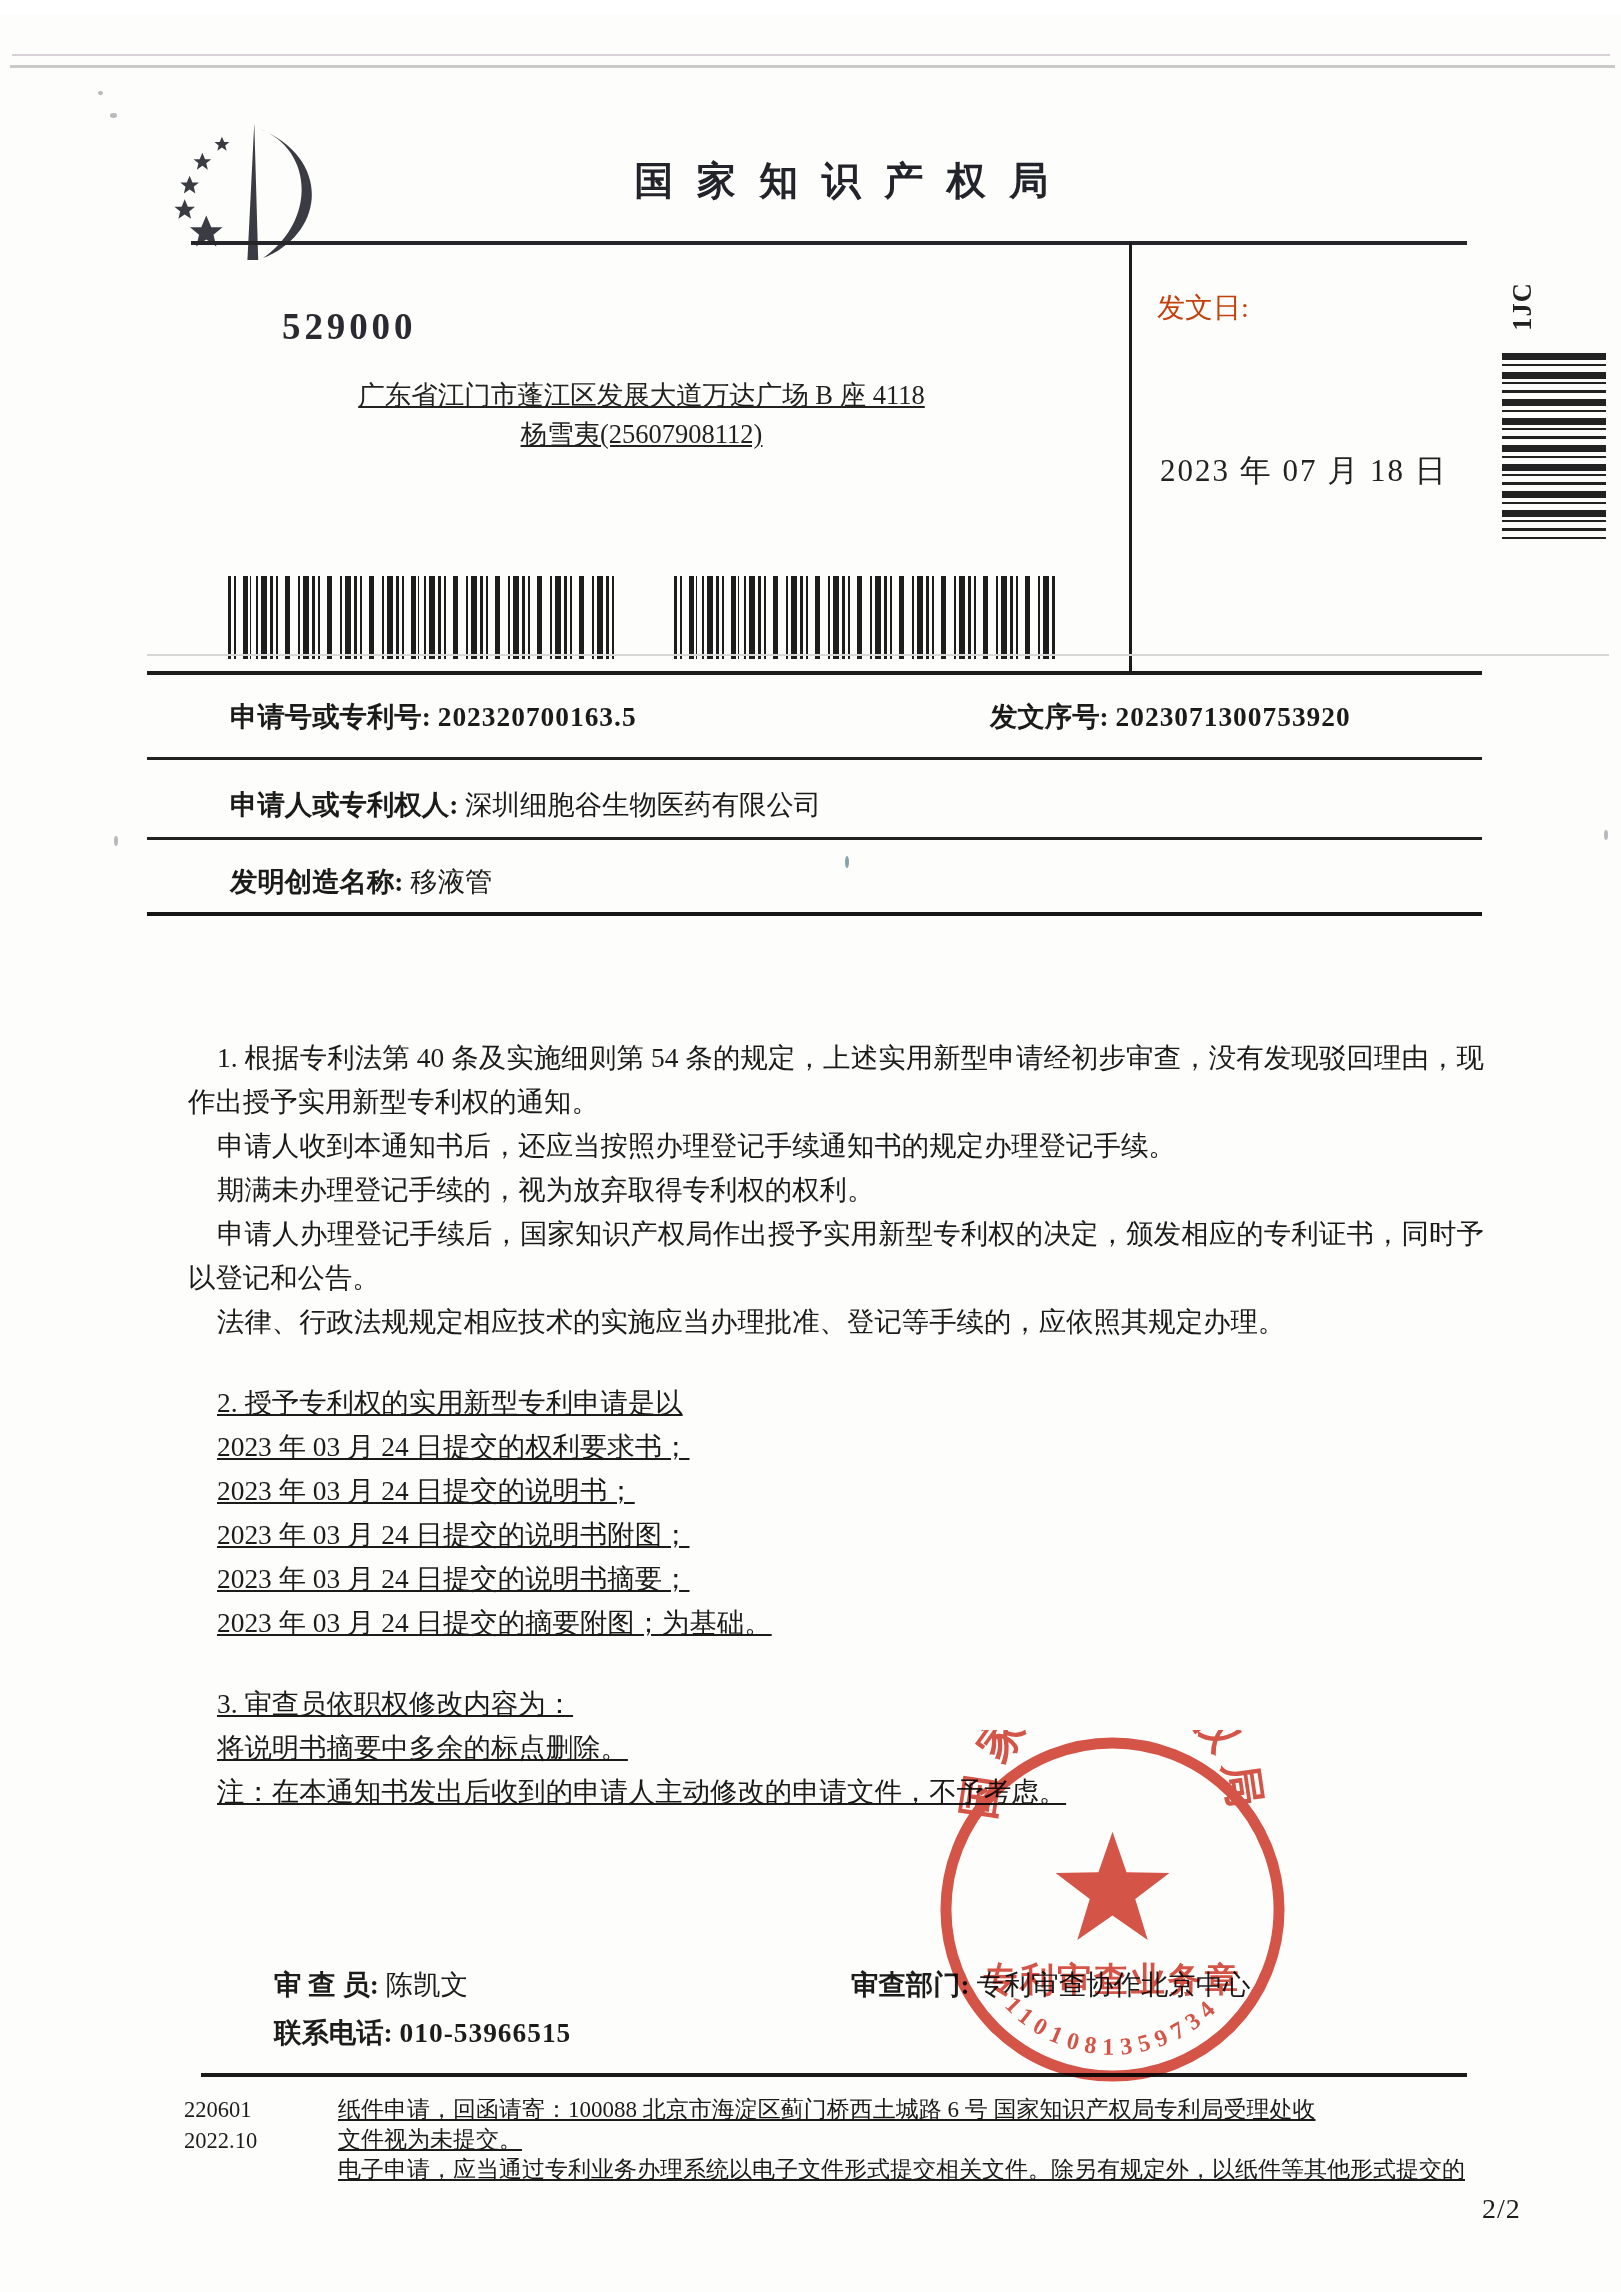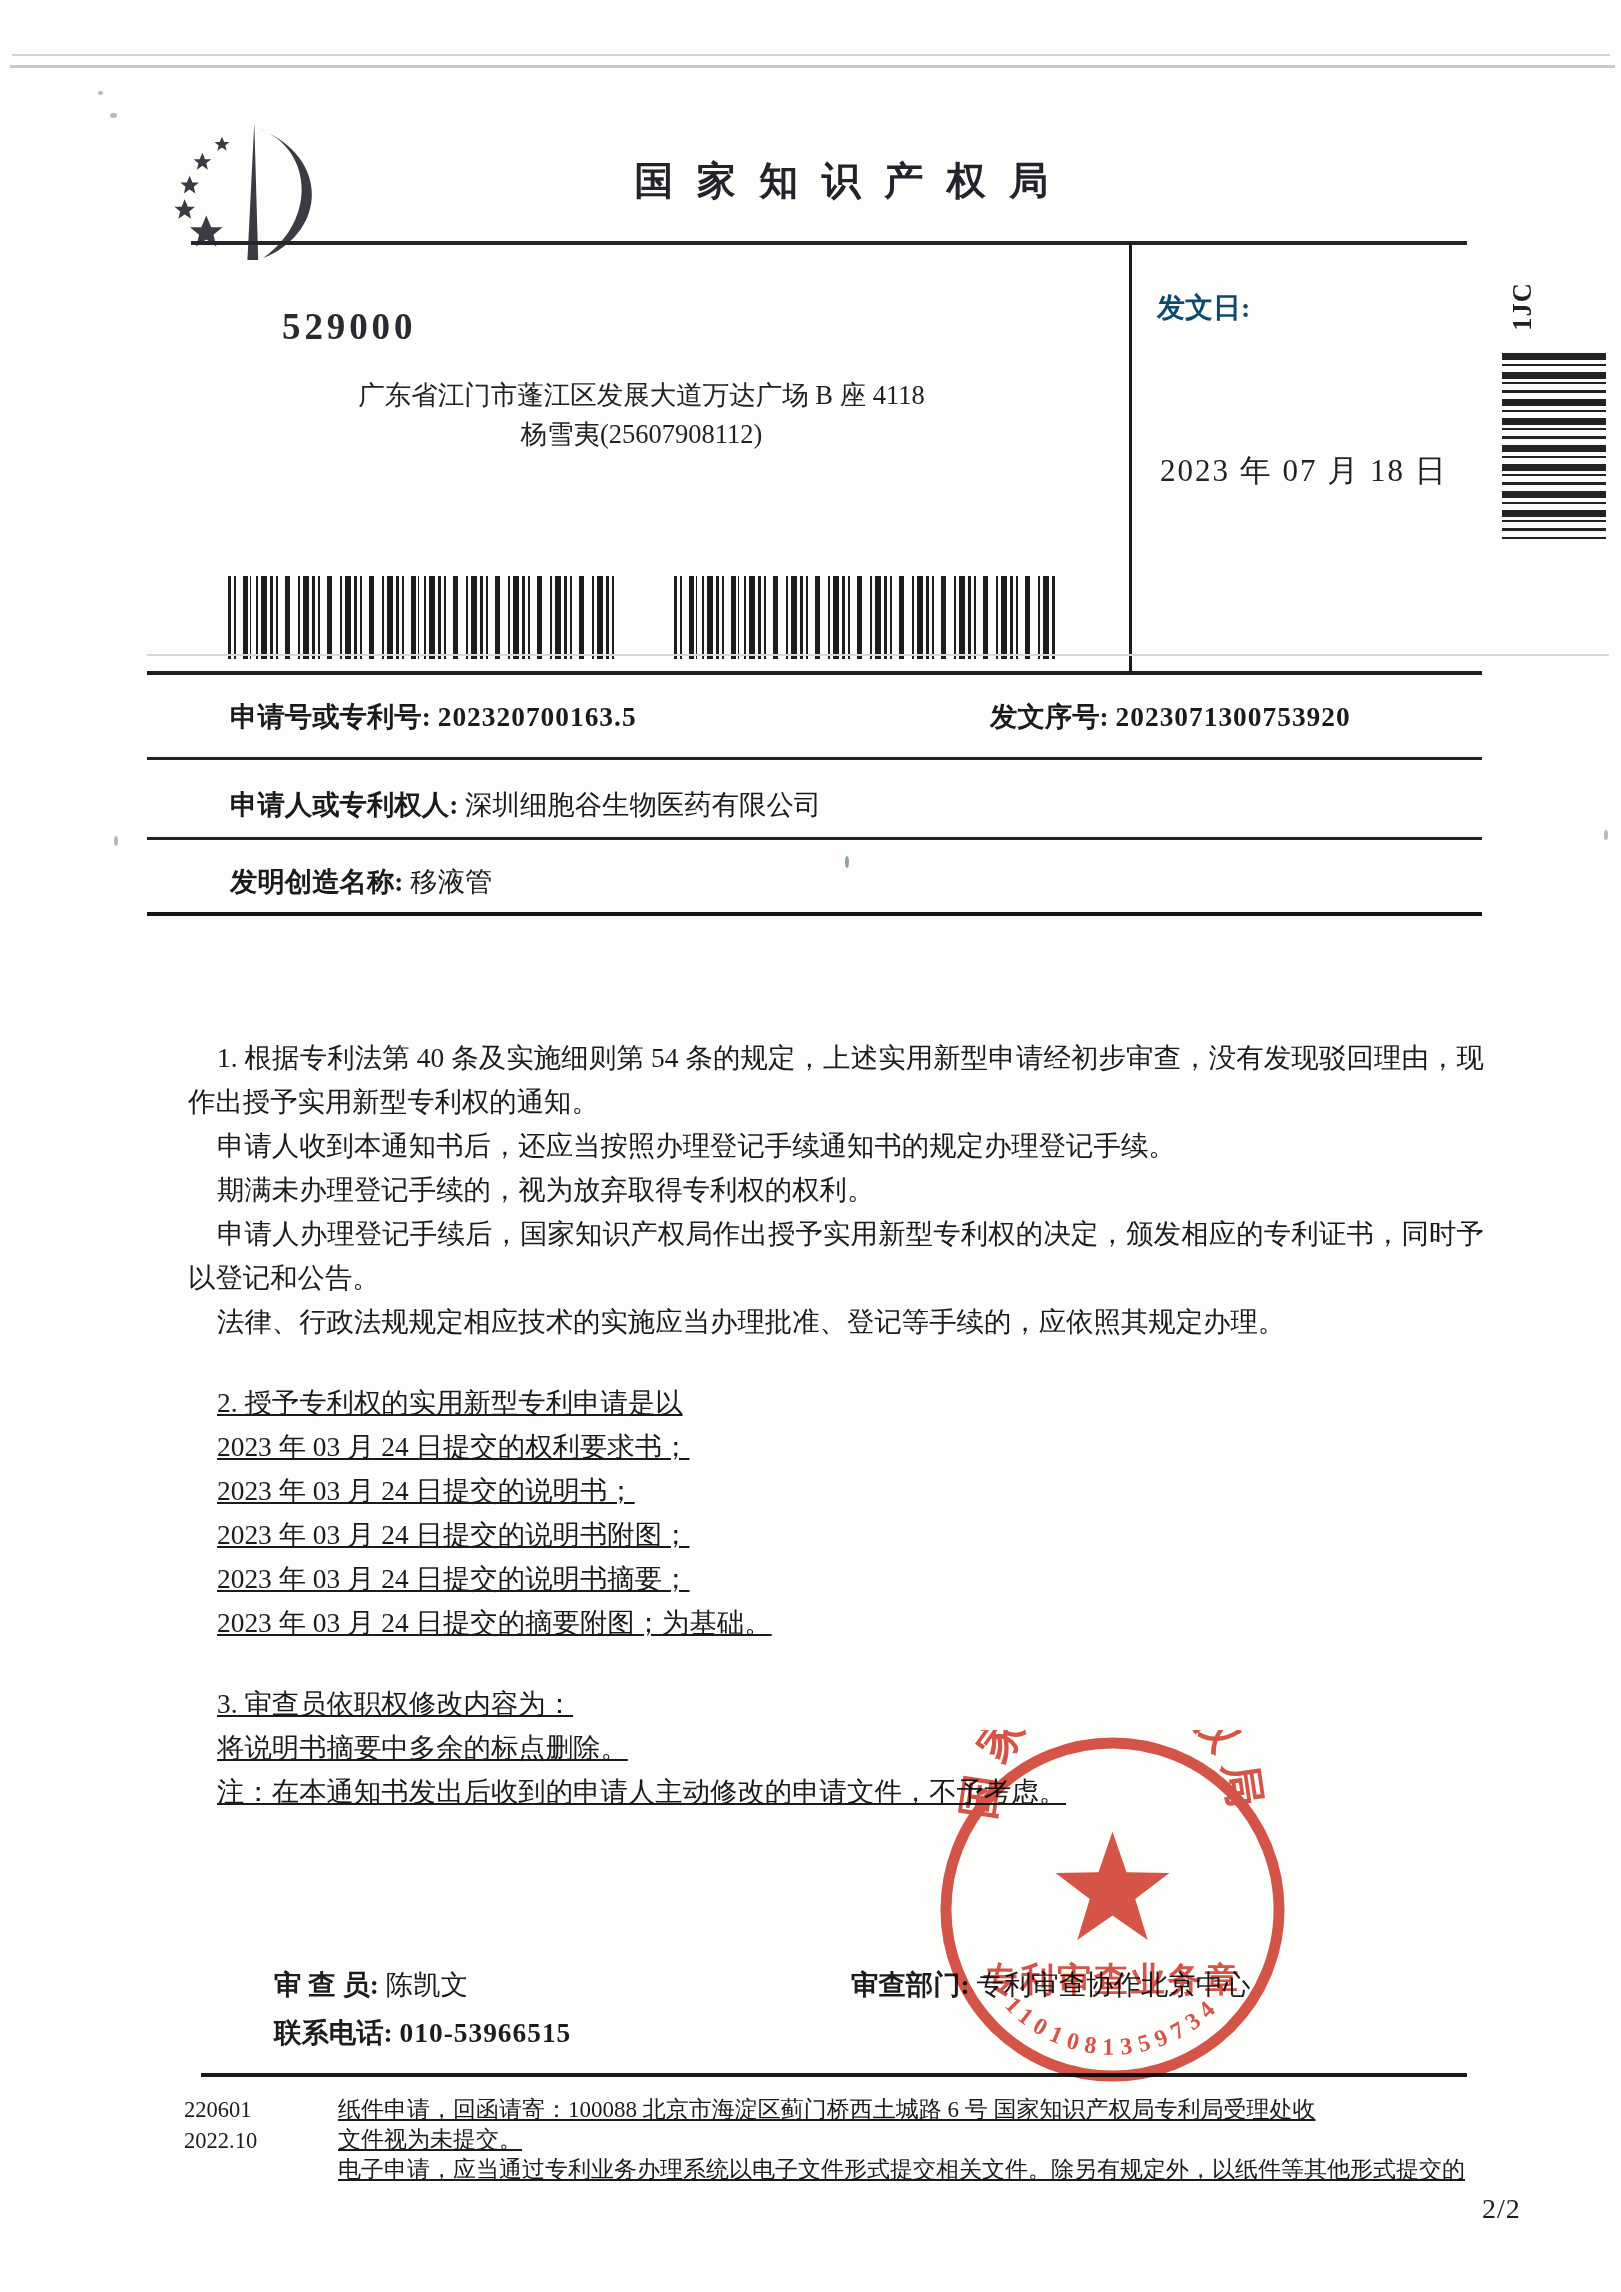--- a/index.html
+++ b/index.html
@@ -10,31 +10,31 @@
   .abs{position:absolute;}
   
   .scanline1{left:11.8px;top:39px;width:1598px;height:2px;background:#cfc6d0;opacity:.8;}
   .scanline2{left:9.8px;top:50px;width:1605px;height:2.9px;background:#bdbdbd;opacity:.8;}
   .speck{background:#9a9aa2;border-radius:50%;opacity:.7;}
   
   .agency{left:461px;top:139px;width:784px;text-align:center;font-size:39px;font-weight:700;letter-spacing:23.5px;color:#23232b;}
   .header-rule{left:191px;top:226px;width:1276px;height:3.9px;background:#26262a;}
   
   .postal{left:282px;top:290px;font-size:37px;font-weight:700;letter-spacing:3.9px;color:#2a2a30;}
-  .addr-block{left:225px;top:361px;width:833px;text-align:center;font-size:26.5px;color:#222;}
+  .addr-block{left:225px;top:361px;width:833px;text-align:center;font-size:26.5px;color:#222;text-decoration:underline;}
   .addr-line{line-height:39px;}
   .barcode-h{
     height:83px;
     background-image:
       repeating-linear-gradient(90deg,#1d1d1d 0 2.9px,transparent 2.9px 5.9px,#1d1d1d 5.9px 7.8px,transparent 7.8px 14.7px,#1d1d1d 14.7px 19.6px,transparent 19.6px 21.6px,#1d1d1d 21.6px 22.5px,transparent 22.5px 28px,#1d1d1d 28px 30px,transparent 30px 33px,#1d1d1d 33px 39px,transparent 39px 42px);
   }
   .bc1{left:228px;top:561px;width:390px;}
   .bc2{left:674px;top:561px;width:382px;}
   .vdivider{left:1129px;top:228px;width:2.9px;height:428px;background:#1b1b1b;}
-  .dispatch-label{left:1157px;top:274px;font-size:28px;font-weight:700;color:#0c4a6e;}
+  .dispatch-label{left:1157px;top:274px;font-size:28px;font-weight:400;color:#c2410c;}
   .dispatch-date{left:1160px;top:435px;font-size:31px;letter-spacing:2px;color:#222;}
   .faint-line{left:147px;top:639px;width:1462px;height:2px;background:#d6d6d6;}
   .box-bottom-rule{left:147px;top:656px;width:1335px;height:3.9px;background:#1d1d1d;}
   
   .side-code{left:1498px;top:276px;font-size:26.5px;font-weight:700;transform:rotate(-90deg);transform-origin:center;color:#222;letter-spacing:1px;}
   .barcode-v{
     left:1502px;top:338px;width:104px;height:186px;
     background-image:
       repeating-linear-gradient(180deg,#222 0 6.9px,transparent 6.9px 10.8px,#222 10.8px 12.7px,transparent 12.7px 18.6px,#222 18.6px 26.5px,transparent 26.5px 29px,#222 29px 31px,transparent 31px 37px,#222 37px 40px,transparent 40px 46px);
   }

